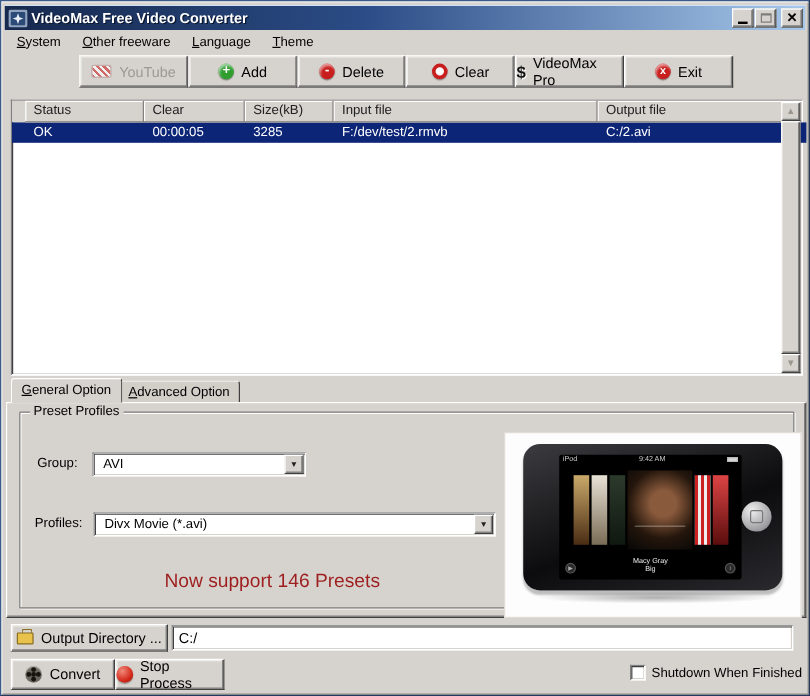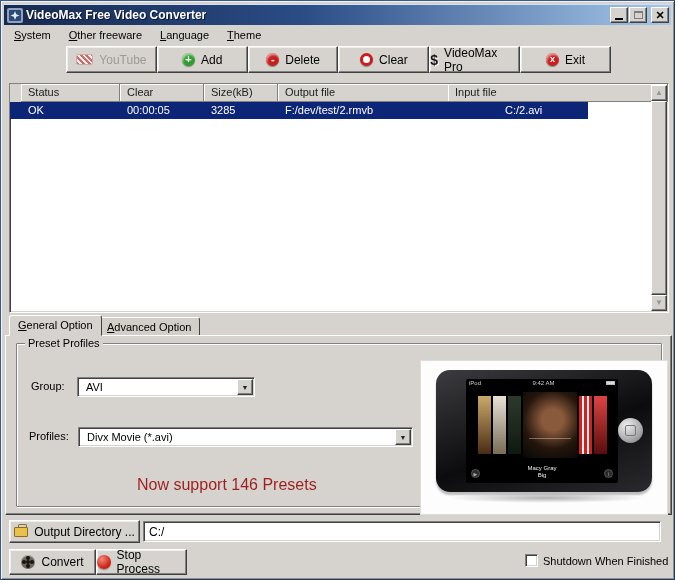--- a/index.html
+++ b/index.html
@@ -81,21 +81,21 @@
     box-shadow: inset 1px 1px 0 #404040, inset -1px -1px 0 #d6d3ce;
   }
   .lv-header { display:flex; height:18px; background:#d6d3ce; }
   .lv-hcell {
     padding:2px 0 0 7px; background:#d6d3ce;
     border-right:1px solid #808080; border-bottom:1px solid #808080;
     box-shadow: inset 1px 1px 0 #fff; color:#202020;
     overflow:hidden; white-space:nowrap; cursor:default;
   }
   .c0{width:99px;margin-left:11px;} .c1{width:84px;} .c2{width:74px;} .c3{width:220px;} .c4{flex:1;}
-  .lv-row { display:flex; height:17px; color:#fff; background:#0d2577; width:578px; cursor:default; }
+  .lv-row { display:flex; height:17px; color:#fff; background:#0d2577; width:662px; cursor:default; }
   .lv-cell { padding:2px 0 0 7px; overflow:hidden; white-space:nowrap; }
   .lv-scroll {
     position:absolute; top:1px; right:1px; bottom:1px; width:16px;
     background:#ece9e4; display:flex; flex-direction:column;
   }
   .sb-btn {
     height:16px; background:#d6d3ce;
     border:1px solid; border-color:#fff #404040 #404040 #fff;
     box-shadow: inset -1px -1px 0 #808080;
     display:flex; align-items:center; justify-content:center;
@@ -281,22 +281,22 @@
       <span class="ico ico-circle ico-exit">x</span>
       <span>Exit</span>
     </div>
   </div>
 
   <div class="listview">
     <div class="lv-header">
       <div class="lv-hcell c0">Status</div>
       <div class="lv-hcell c1">Clear</div>
       <div class="lv-hcell c2">Size(kB)</div>
+      <div class="lv-hcell c3">Input file</div>
       <div class="lv-hcell c4" style="border-right:none;">Output file</div>
-      <div class="lv-hcell c3">Input file</div>
     </div>
     <div class="lv-row">
       <div class="lv-cell c0">OK</div>
       <div class="lv-cell c1">00:00:05</div>
       <div class="lv-cell c2">3285</div>
       <div class="lv-cell c3">F:/dev/test/2.rmvb</div>
       <div class="lv-cell c4">C:/2.avi</div>
     </div>
     <div class="lv-scroll">
       <div class="sb-btn">▲</div>

